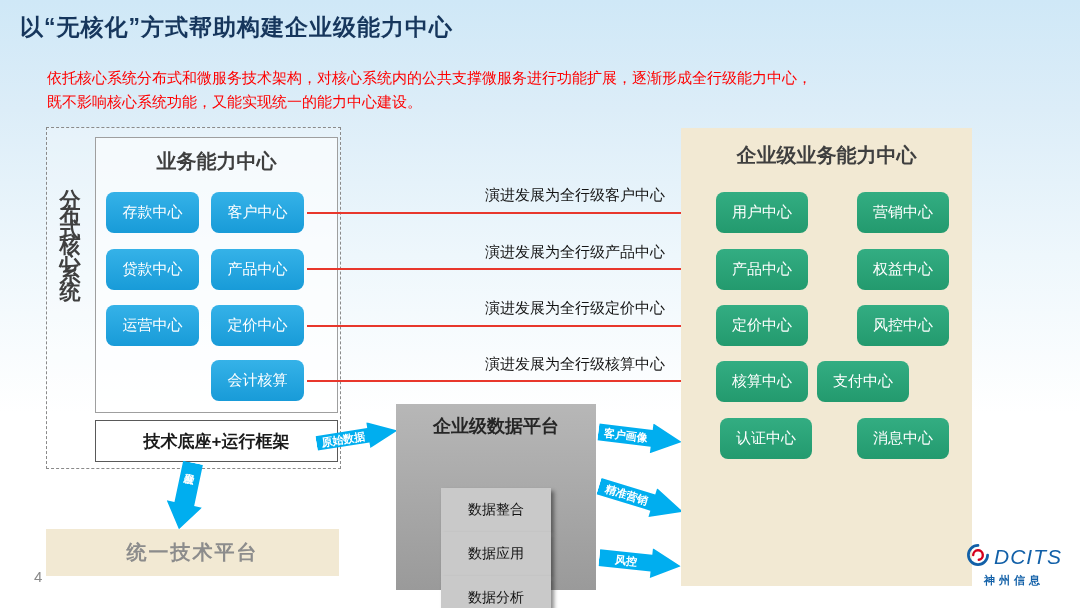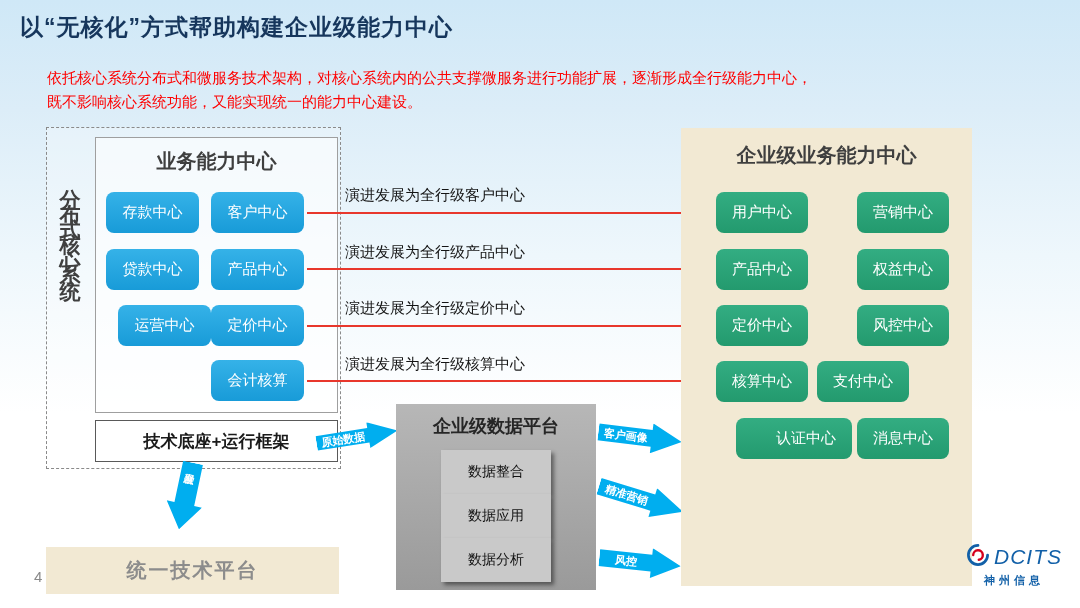--- a/index.html
+++ b/index.html
@@ -42,35 +42,35 @@
   .chip.blue{background:linear-gradient(180deg,#35b2e8,#189bd8);}
   .chip.green{width:92px;background:linear-gradient(180deg,#33ad82,#239a6e);}
   .tech-base{
     position:absolute;border:1.5px solid #595959;background:#ffffff;
     display:flex;align-items:center;justify-content:center;
     font-size:17px;font-weight:bold;color:#1a1a1a;
   }
   .unified-box{
     position:absolute;background:#F2E9D3;
     display:flex;align-items:center;justify-content:center;
-    font-size:20px;font-weight:bold;color:#8C8C8C;letter-spacing:2px;margin-top:18px;
+    font-size:20px;font-weight:bold;color:#8C8C8C;letter-spacing:2px;
   }
   .beige-panel{
     position:absolute;background:#F2E9D3;
   }
   .beige-panel .panel-title{padding-top:14px;}
   .red-line{
     position:absolute;height:2px;background:#E8372C;
   }
   .red-line::after{
     content:"";position:absolute;right:-9px;top:-4px;width:0;height:0;
     border-left:10px solid #E8372C;border-top:5px solid transparent;border-bottom:5px solid transparent;
   }
   .evo-label{
-    position:absolute;width:320px;text-align:left;
+    position:absolute;width:320px;text-align:right;
     font-size:15px;color:#141414;
   }
   .block-arrow{
     position:absolute;background:#00AEEF;color:#fff;
     clip-path:polygon(0 22%,64% 22%,64% 0,100% 50%,64% 100%,64% 78%,0 78%);
     display:flex;align-items:center;justify-content:center;
     font-size:11px;font-weight:bold;
   }
   .block-arrow span{padding-right:34%;white-space:nowrap;}
   .down-arrow{
@@ -84,21 +84,21 @@
   .data-platform{
     position:absolute;background:linear-gradient(180deg,#b7b7b7,#9a9a9a);
   }
   .data-platform .dp-title{
     text-align:center;padding-top:10px;font-size:18px;font-weight:bold;color:#262626;
   }
   .dp-item{
     position:absolute;left:45px;width:110px;height:44px;background:#c9c9c9;
     box-shadow:3px 3px 4px rgba(0,0,0,0.45);
     display:flex;align-items:center;justify-content:center;
-    font-size:14px;color:#111;
+    font-size:14px;color:#111;margin-top:38px;
   }
   .page-number{
     position:absolute;left:34px;top:568px;font-size:15px;color:#8a8a8a;
   }
   .logo{
     position:absolute;right:18px;top:543px;
     display:flex;flex-direction:column;align-items:center;gap:2px;
   }
   .logo-row{display:flex;align-items:center;gap:4px;}
   .logo-text{
@@ -124,21 +124,21 @@
   <div class="vertical-label" style="left:56px;top:172px;">分布式核心系统</div>
 
   <div class="biz-box" style="left:95px;top:137px;width:241px;height:274px;">
     <div class="panel-title" style="margin-top:10px;">业务能力中心</div>
   </div>
 
   <div class="chip blue" style="left:106px;top:192px;">存款中心</div>
   <div class="chip blue" style="left:211px;top:192px;">客户中心</div>
   <div class="chip blue" style="left:106px;top:249px;">贷款中心</div>
   <div class="chip blue" style="left:211px;top:249px;">产品中心</div>
-  <div class="chip blue" style="left:106px;top:305px;margin-left:12px;">运营中心</div>
+  <div class="chip blue" style="left:106px;top:305px;">运营中心</div>
   <div class="chip blue" style="left:211px;top:305px;">定价中心</div>
   <div class="chip blue" style="left:211px;top:360px;">会计核算</div>
 
   <div class="tech-base" style="left:95px;top:420px;width:241px;height:40px;">技术底座+运行框架</div>
 
   <div class="down-arrow" style="left:168px;top:462px;width:36px;height:68px;transform:rotate(12deg);">
     <span>融合发展</span>
   </div>
 
   <div class="unified-box" style="left:46px;top:529px;width:293px;height:47px;">统一技术平台</div>
@@ -181,21 +181,21 @@
   </div>
 
   <div class="chip green" style="left:716px;top:192px;">用户中心</div>
   <div class="chip green" style="left:857px;top:192px;">营销中心</div>
   <div class="chip green" style="left:716px;top:249px;">产品中心</div>
   <div class="chip green" style="left:857px;top:249px;">权益中心</div>
   <div class="chip green" style="left:716px;top:305px;">定价中心</div>
   <div class="chip green" style="left:857px;top:305px;">风控中心</div>
   <div class="chip green" style="left:716px;top:361px;">核算中心</div>
   <div class="chip green" style="left:817px;top:361px;">支付中心</div>
-  <div class="chip green" style="left:736px;top:418px;padding-left:24px;">认证中心</div>
+  <div class="chip green" style="left:720px;top:418px;">认证中心</div>
   <div class="chip green" style="left:857px;top:418px;">消息中心</div>
 
   <div class="page-number">4</div>
 
   <div class="logo">
     <div class="logo-row">
       <span>
         <svg width="24" height="24" viewBox="0 0 30 30">
           <path d="M15 3 A12 12 0 1 0 27 15" fill="none" stroke="#1260A8" stroke-width="3.4" stroke-linecap="round"></path>
           <path d="M9 15 A6 6 0 1 1 16 21" fill="none" stroke="#D6001C" stroke-width="3" stroke-linecap="round"></path>

